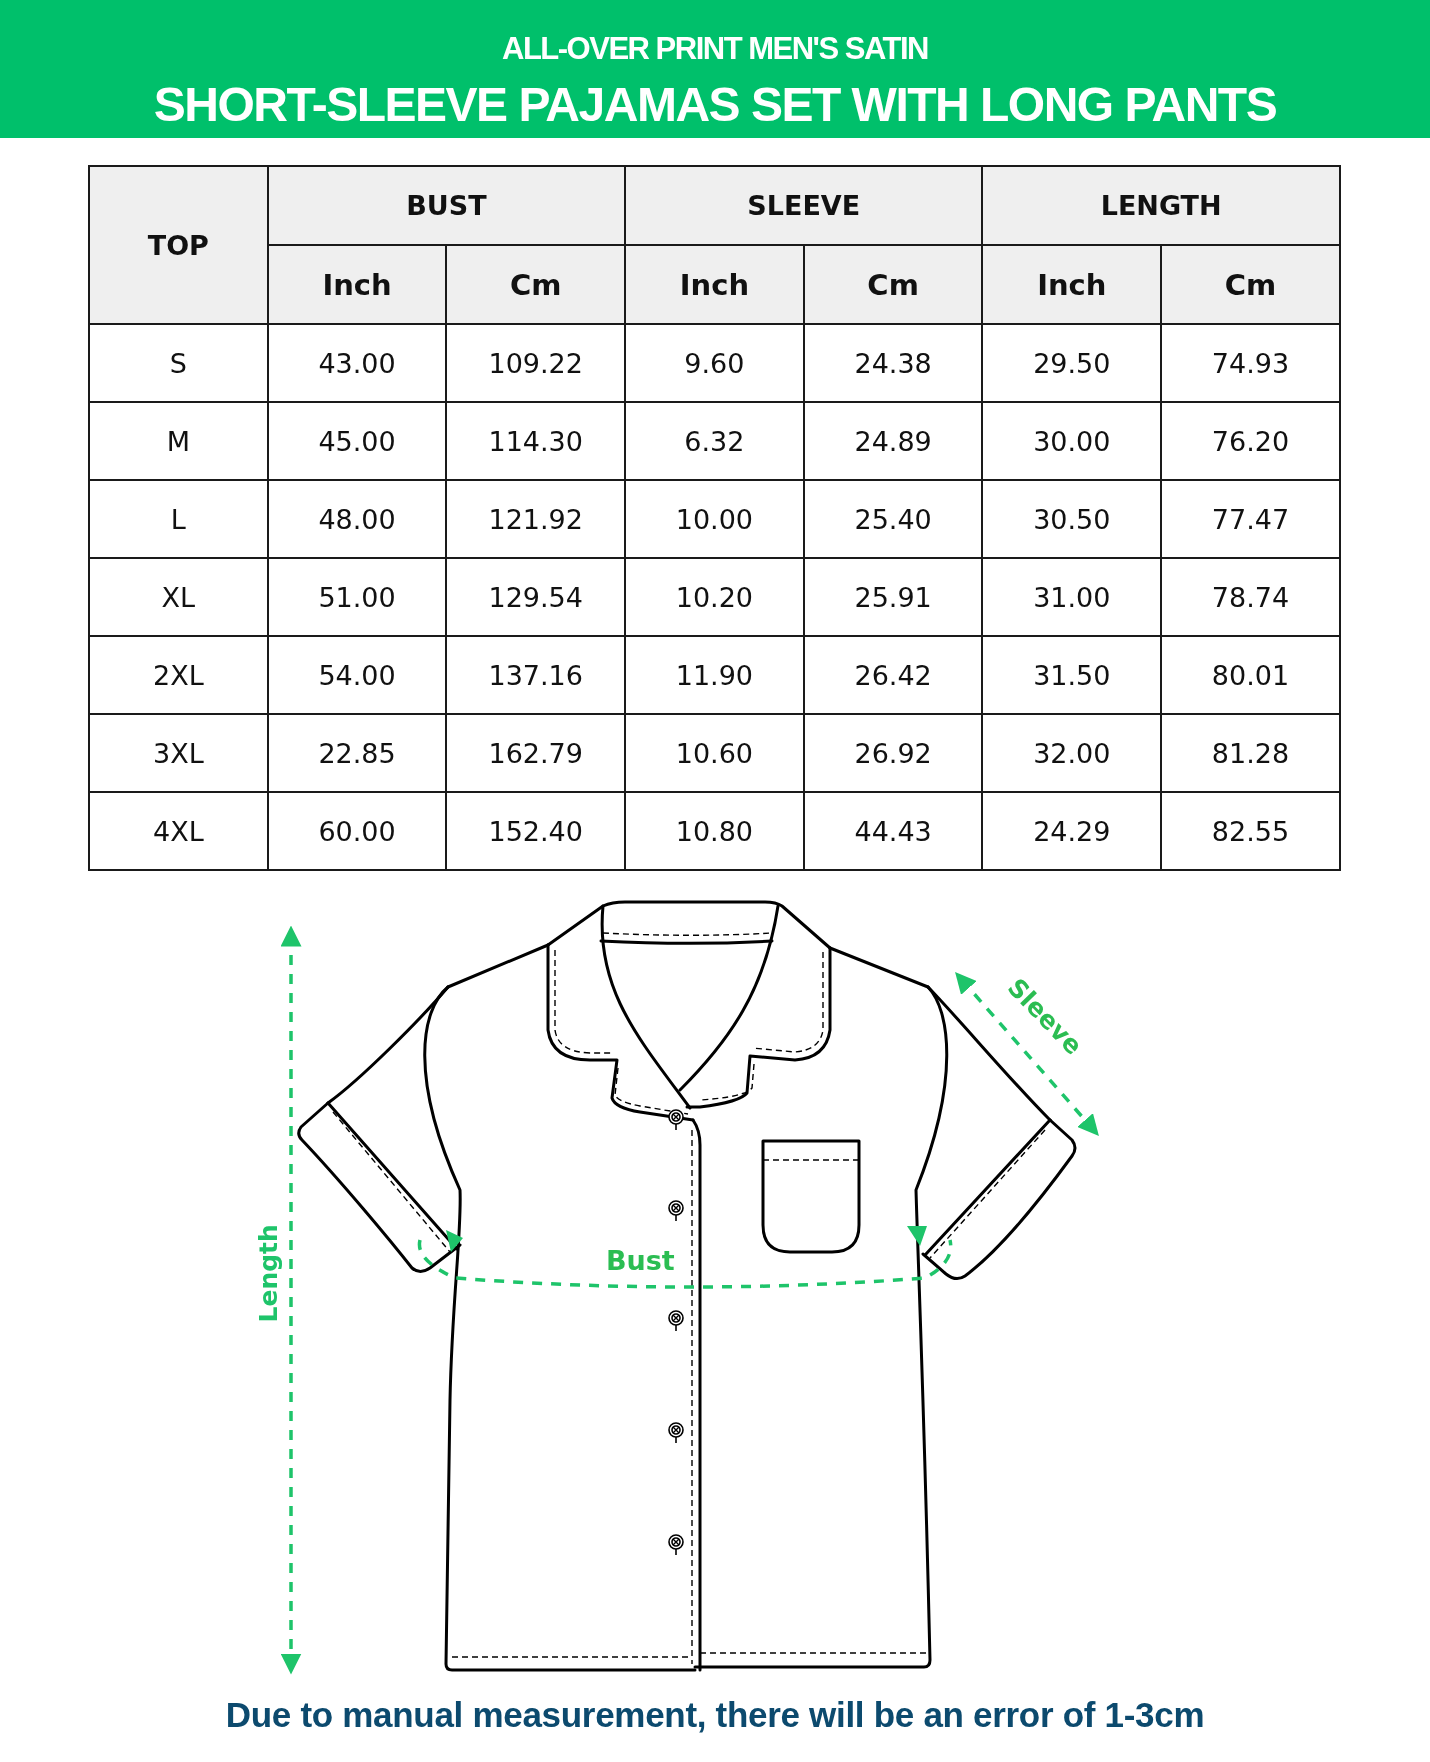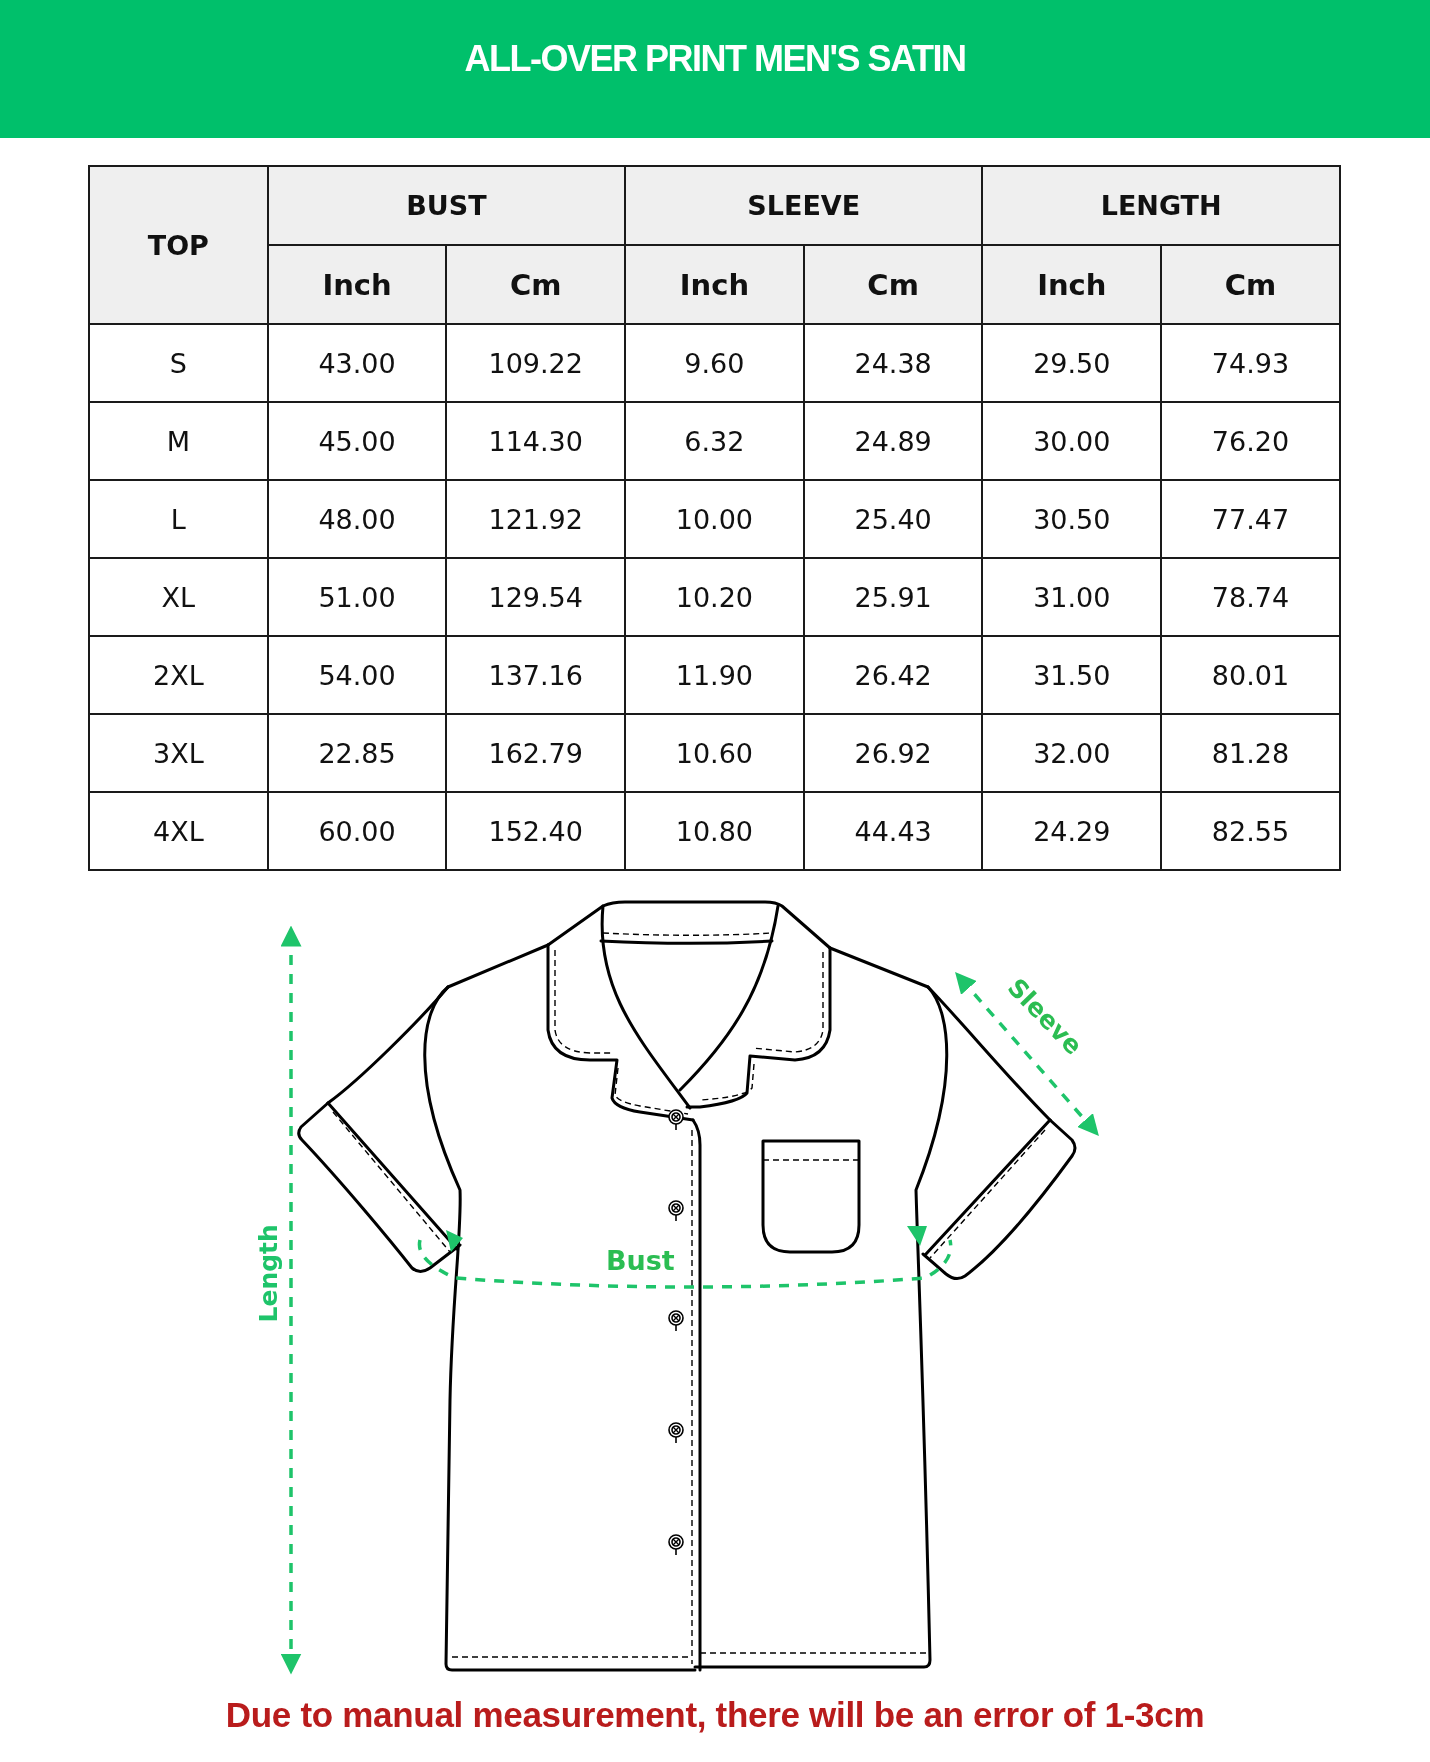--- a/index.html
+++ b/index.html
@@ -1,41 +1,42 @@
 <!DOCTYPE html>
 <html><head>
 <meta charset="utf-8">
 <style>
   html, body { margin:0; padding:0; background:#ffffff; }
   body { width:1430px; height:1762px; position:relative; overflow:hidden; font-family:"Liberation Sans", sans-serif; }
   .banner { position:absolute; left:0; top:0; width:1430px; height:138px; background:#00c06b; }
   .banner-line { position:absolute; left:0; width:1430px; text-align:center; color:#ffffff; font-weight:bold; font-family:"Liberation Sans", sans-serif; letter-spacing:-1.5px; white-space:nowrap; }
-  .banner-line.l1 { top:32px; font-size:36px; line-height:54px; }
+  .banner-line.l1 { top:22px; font-size:31px; line-height:54px; }
   .banner-line.l2 { top:78px; font-size:48px; line-height:54px; }
 
   table.size-table { position:absolute; left:88px; top:165px; border-collapse:collapse; table-layout:fixed; width:1251px; }
   table.size-table td, table.size-table th { border:2.5px solid #1a1a1a; text-align:center; vertical-align:middle; padding:0; font-family:"DejaVu Sans", sans-serif; color:#111; }
   table.size-table th { background:#efefef; font-weight:bold; font-size:27px; }
   table.size-table thead tr.r1 th { height:77px; }
   table.size-table thead tr.r2 th { height:77px; font-size:29px; }
   table.size-table tbody td { height:76px; font-size:27px; font-weight:normal; background:#ffffff; }
   col { width:178.7px; }
 
   .figure { position:absolute; left:0; top:880px; width:1430px; height:820px; }
-  .note { position:absolute; left:0; top:1692px; width:1430px; text-align:center; color:#b91c1c; font-weight:bold; font-size:35px; line-height:46px; font-family:"Liberation Sans", sans-serif; letter-spacing:-0.3px; white-space:nowrap; }
+  .note { position:absolute; left:0; top:1692px; width:1430px; text-align:center; color:#0c4a6e; font-weight:bold; font-size:35px; line-height:46px; font-family:"Liberation Sans", sans-serif; letter-spacing:-0.3px; white-space:nowrap; }
   .lbl { position:absolute; color:#1ec46a; font-weight:bold; font-family:"DejaVu Sans", sans-serif; white-space:nowrap; }
   .lbl-length { left:228px; top:1268px; font-size:25px; transform:rotate(-90deg); transform-origin:center center; width:80px; text-align:center; }
   .lbl-bust { left:606px; top:1245px; font-size:27px; color:#2bbd52; }
   .lbl-sleeve { left:995px; top:1002px; font-size:25px; transform:rotate(46deg); transform-origin:center center; width:100px; text-align:center; color:#2bbd52; }
 </style>
 </head>
 <body>
 
 <div class="banner">
   <div class="banner-line l1">ALL-OVER PRINT MEN'S SATIN</div>
+  <div class="banner-line l2">SHORT-SLEEVE PAJAMAS SET WITH LONG PANTS</div>
 </div>
 
 <table class="size-table">
   <colgroup>
       <col>
       <col>
       <col>
       <col>
       <col>
       <col>

